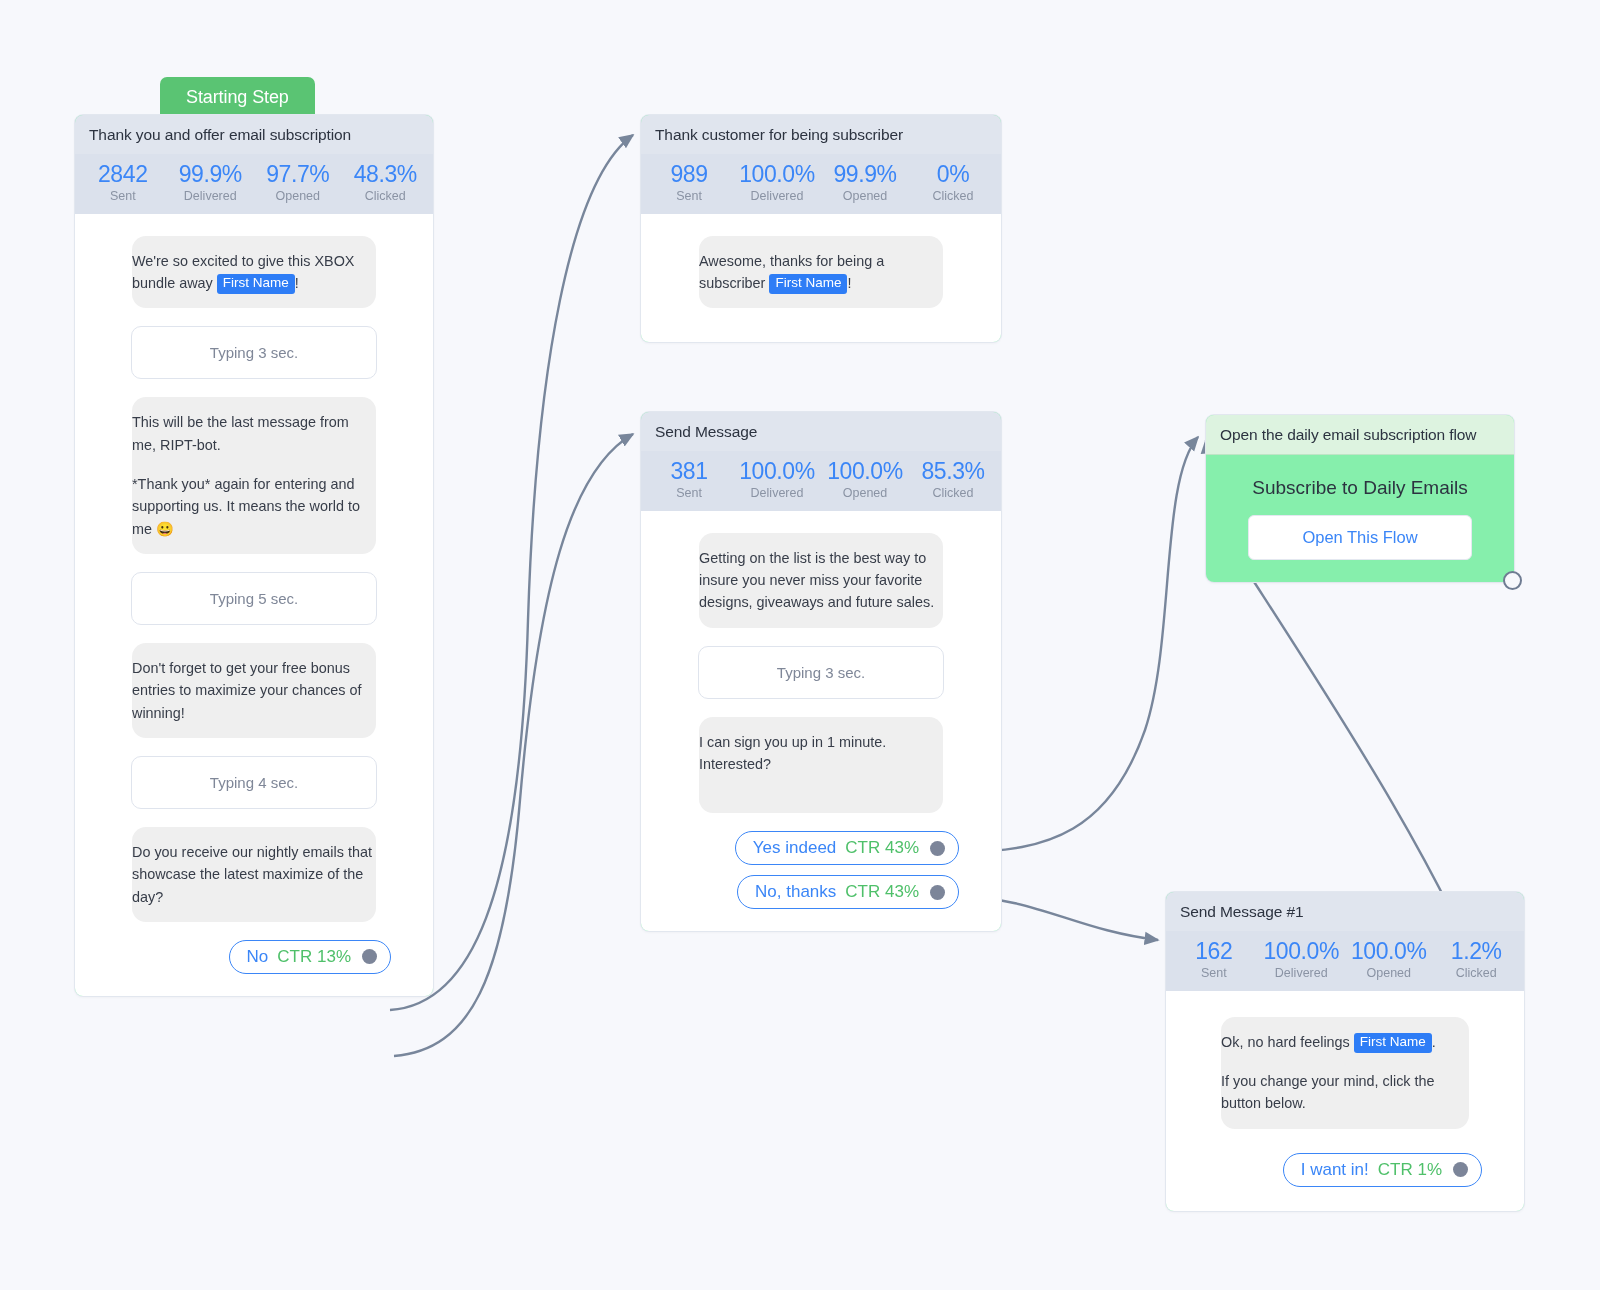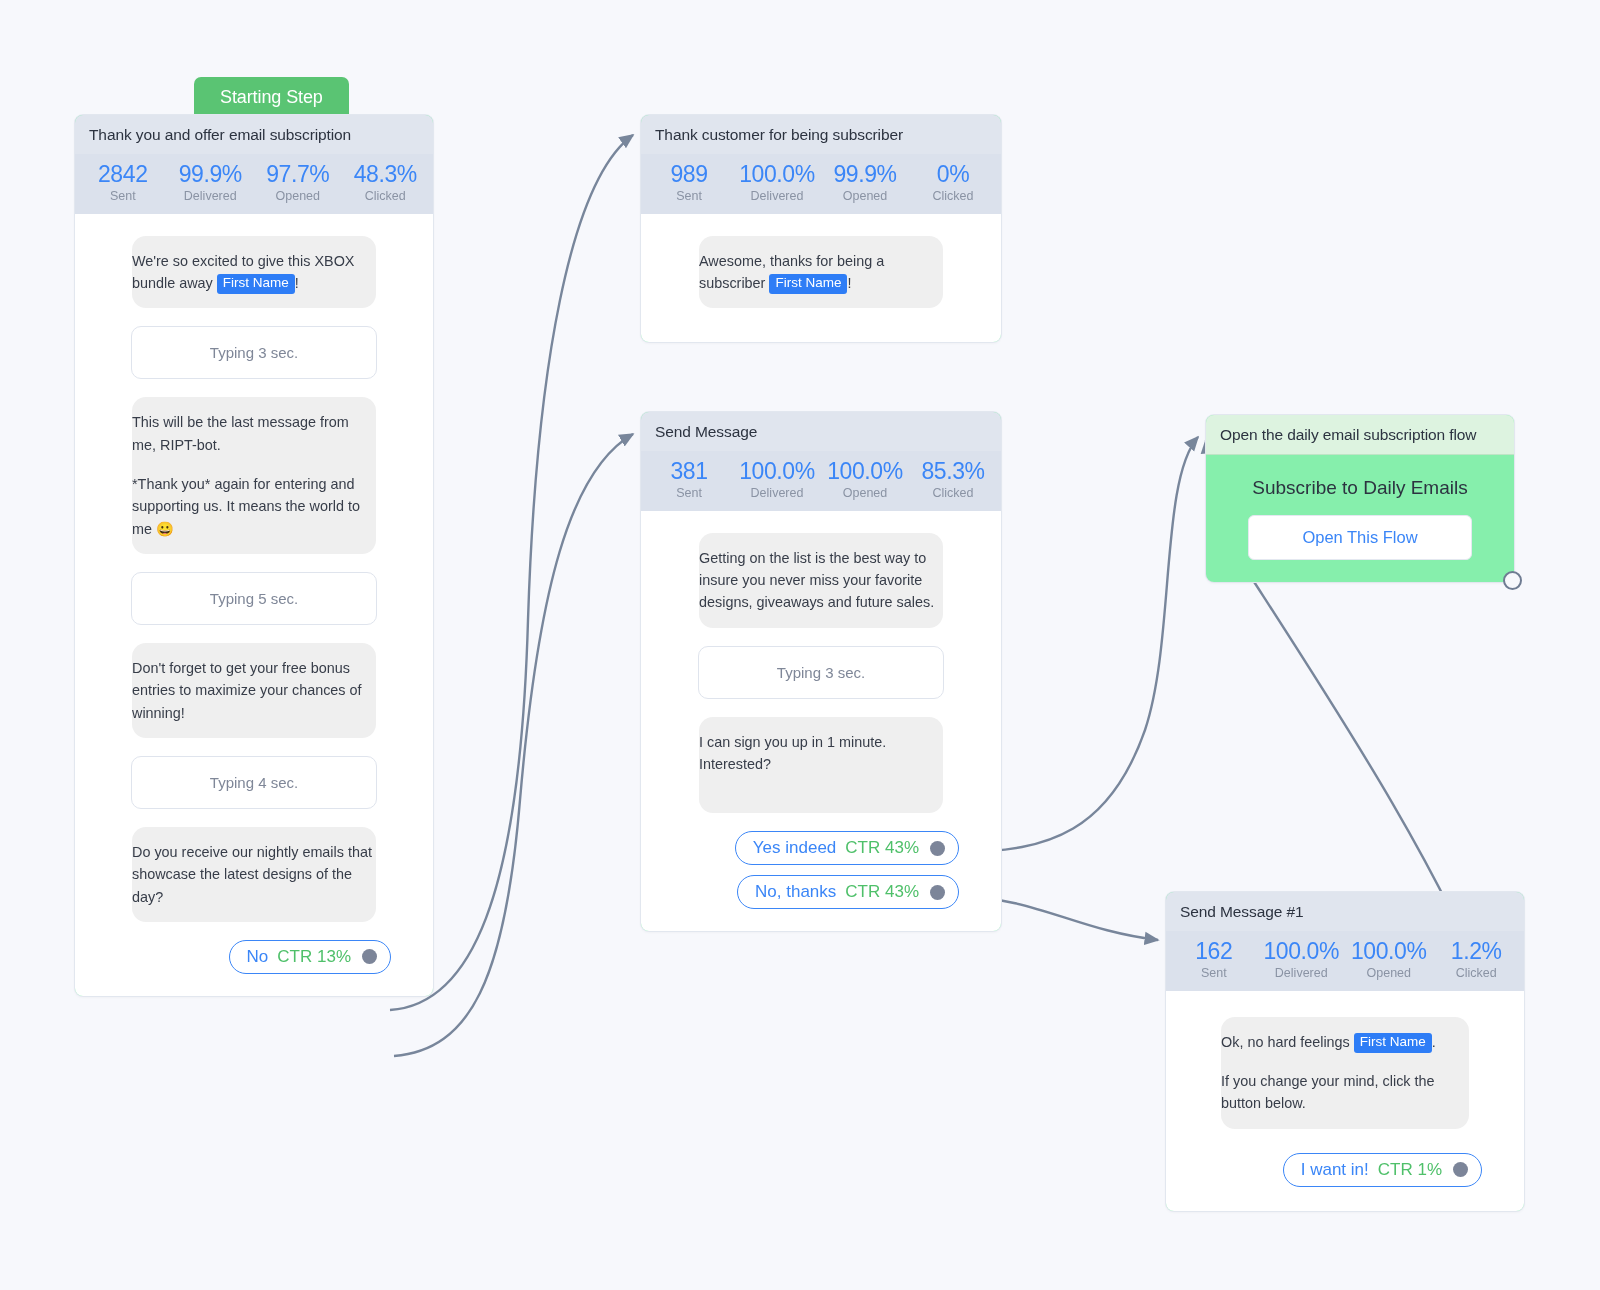--- a/index.html
+++ b/index.html
@@ -198,21 +198,21 @@
 
     <path class="edge-path" d="M 394 1056 C 470 1050, 505 980, 520 800 C 538 590, 570 470, 633 434" marker-end="url(#arrow)"></path>
 
     <path class="edge-path" d="M 960 852 C 1050 852, 1110 830, 1145 730 C 1175 640, 1160 480, 1198 437" marker-end="url(#arrow)"></path>
 
     <path class="edge-path" d="M 960 897 C 1035 897, 1075 930, 1158 940" marker-end="url(#arrow)"></path>
 
     <path class="edge-path" d="M 1487 1151 C 1520 1140, 1520 1080, 1495 1010 C 1440 865, 1330 700, 1240 560 C 1222 532, 1210 480, 1206 440" marker-end="url(#arrow)"></path>
   </svg>
 
-  <div class="start-badge" style="left:160px; top:77px;margin-left:34px;">Starting Step</div>
+  <div class="start-badge" style="left:160px; top:77px;">Starting Step</div>
 
   <div class="card" id="card-start">
     <div class="card-header">Thank you and offer email subscription</div>
     <div class="stats">
       <div class="stat">
         <div class="stat-value">2842</div>
         <div class="stat-label">Sent</div>
       </div>
       <div class="stat">
         <div class="stat-value">99.9%</div>
@@ -242,21 +242,21 @@
 
       <div class="typing">Typing 5 sec.</div>
 
       <div class="bubble">
         <p>Don't forget to get your free bonus entries to maximize your chances of winning!</p>
       </div>
 
       <div class="typing">Typing 4 sec.</div>
 
       <div class="bubble">
-        <p>Do you receive our nightly emails that showcase the latest designs of the day?</p>
+        <p>Do you receive our nightly emails that showcase the latest maximize of the day?</p>
       </div>
 
       <div class="btn-row" style="margin-bottom:4px;">
         <div class="flow-btn">
           <span class="b-label">No</span>
           <span class="b-ctr">CTR 13%</span>
           <span class="b-dot"></span>
         </div>
       </div>
     </div>

